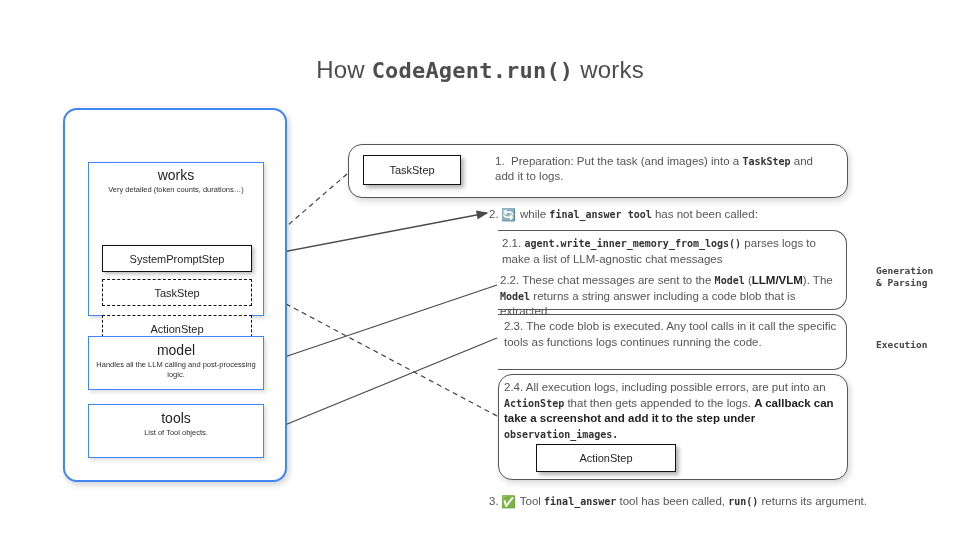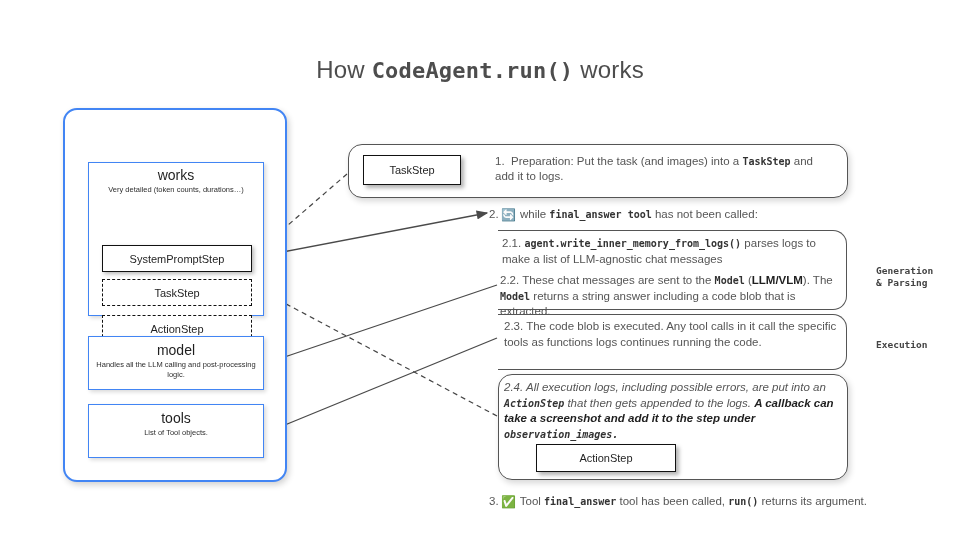--- a/index.html
+++ b/index.html
@@ -104,21 +104,21 @@
   .box-24{
     left:498px;top:366px;width:348px;height:104px;
     border:1.4px solid #555;border-radius:14px;
   }
   .ptxt{
     position:absolute;font-size:11.5px;line-height:15.5px;color:#555;
   }
   .p21{left:502px;top:228px;width:336px;}
   .p22{left:500px;top:265px;width:340px;}
   .p23{left:504px;top:311px;width:334px;}
-  .p24{left:504px;top:372px;width:334px;font-style:italic;}
+  .p24{left:504px;top:372px;width:334px;}
   .b{font-weight:bold;color:#1f1f1f;}
   .mono-s{
     font-family:"DejaVu Sans Mono","Liberation Mono",monospace;
     font-size:10px;font-weight:bold;color:#333;
   }
   .actionstep-chip{
     position:absolute;left:536px;top:436px;width:138px;height:26px;
     display:flex;align-items:center;justify-content:center;
     border:1.8px solid #111;background:#fff;font-size:11px;color:#1f1f1f;
     box-shadow:2.5px 2.5px 4px rgba(0,0,0,.3);

